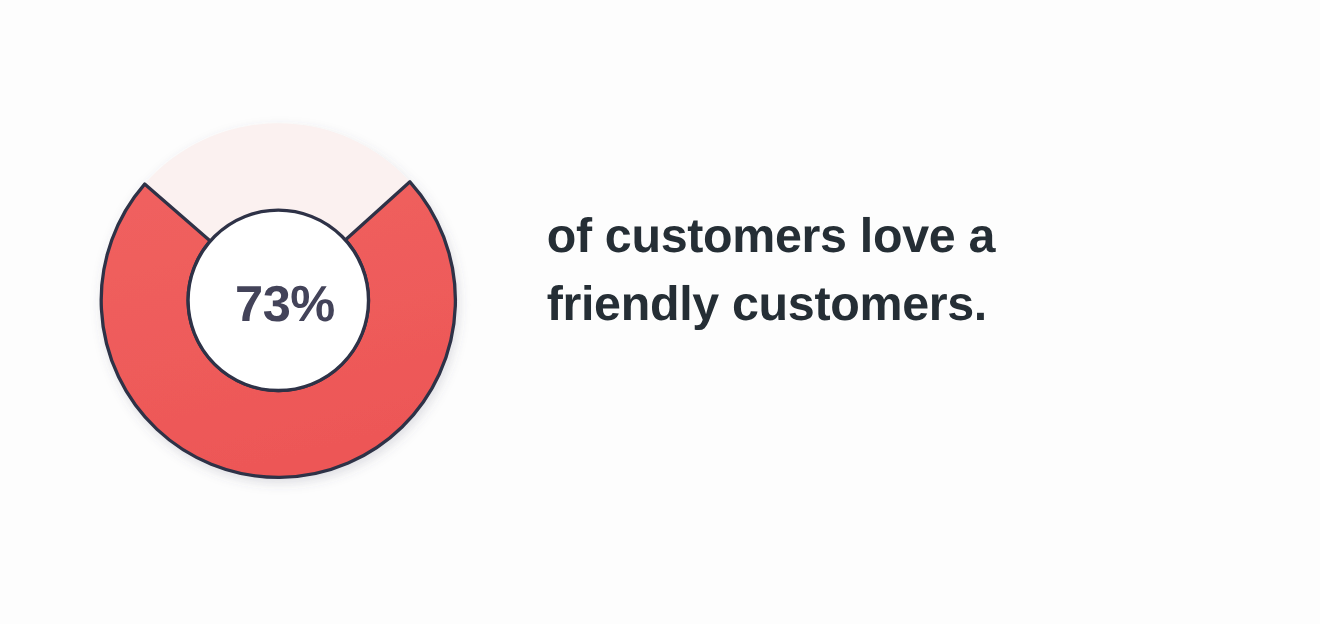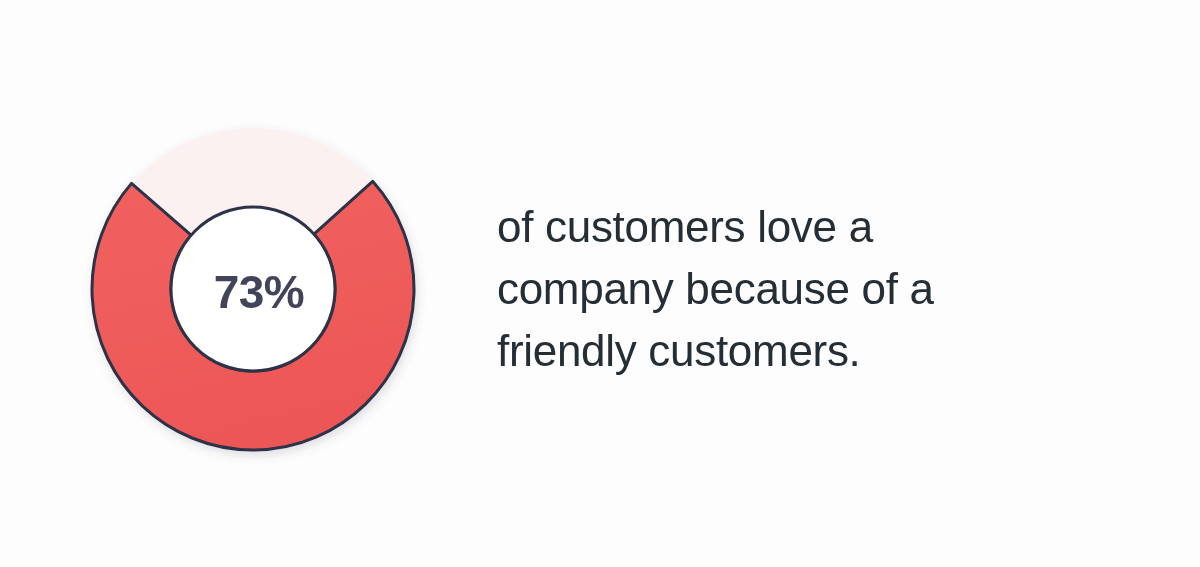--- a/index.html
+++ b/index.html
@@ -16,21 +16,21 @@
   .stat-figure {
     position: relative;
     width: 1200px;
     height: 567px;
     display: flex;
     align-items: center;
   }
   .donut-wrap {
     position: absolute;
     left: 70px;
-    top: 91px;
+    top: 75px;
     width: 370px;
     height: 400px;
   }
   .donut-svg {
     display: block;
     width: 370px;
     height: 400px;
     overflow: visible;
   }
   .donut-center-label {
@@ -49,25 +49,25 @@
     margin-left: 8px;
     margin-top: 2px;
     font-size: 46px;
     font-weight: bold;
     letter-spacing: -0.5px;
     color: #434359;
   }
   .caption {
     position: absolute;
     left: 497px;
-    top: 196px;
+    top: 184px;
     width: 580px;
     font-size: 44px;
     line-height: 62px;
-    font-weight: normal;
+    font-weight: bold;
     color: #252e35;
     letter-spacing: -0.3px;
   }
   .caption-line {
     display: block;
     white-space: nowrap;
   }
 </style>
 </head>
 <body>
@@ -96,17 +96,16 @@
       </g>
     </svg>
 
     <div class="donut-center-label">
       <span>73%</span>
     </div>
   </div>
 
   <div class="caption">
     <span class="caption-line">of customers love a</span>
-    <span class="caption-line">company because of a</span>
     <span class="caption-line">friendly customers.</span>
   </div>
 
 </div>
 
 </body></html>

